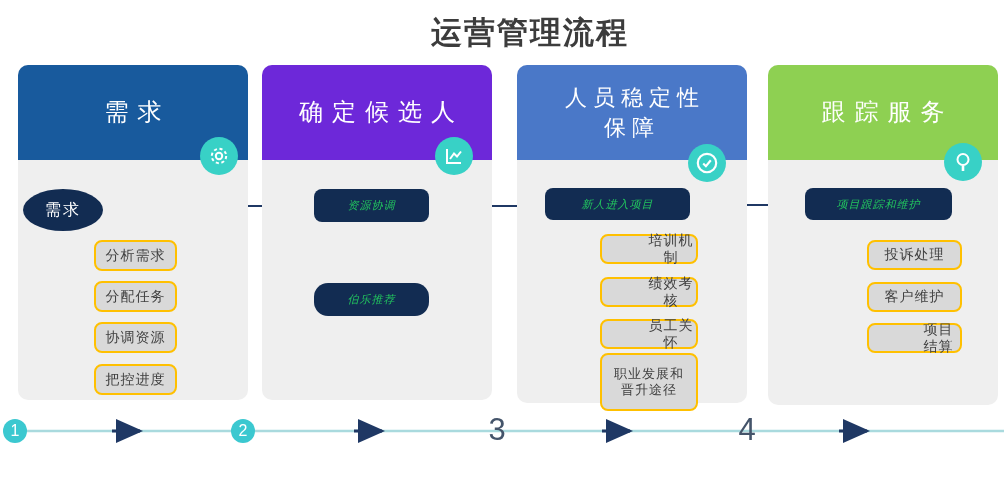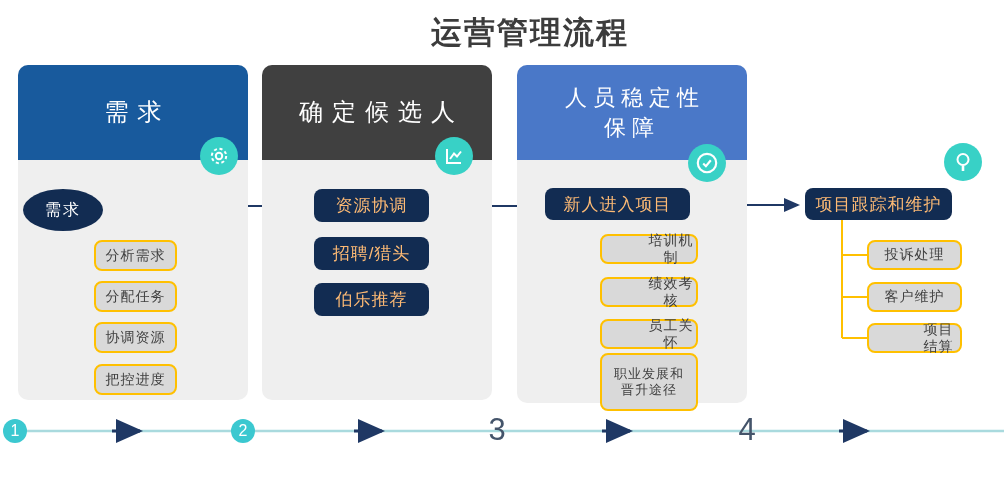--- a/index.html
+++ b/index.html
@@ -10,48 +10,48 @@
 
   .card{position:absolute;background:#efefef;border-radius:10px;}
   .card-header{position:absolute;left:0;top:0;width:100%;height:95px;border-radius:10px 10px 0 0;
                display:flex;align-items:center;justify-content:center;color:#ffffff;
                font-size:24px;letter-spacing:9px;text-indent:9px;text-align:center;line-height:1.35;}
   #card1{left:18px;top:65px;width:230px;height:335px;}
   #card2{left:262px;top:65px;width:230px;height:335px;}
   #card3{left:517px;top:65px;width:230px;height:338px;}
   #card4{left:768px;top:65px;width:230px;height:340px;}
   #card1 .card-header{background:#185a9d;}
-  #card2 .card-header{background:#404040;}
+  #card2 .card-header{background:#6d28d9;}
   #card3 .card-header{background:#4a78c8;font-size:22px;letter-spacing:6px;text-indent:6px;}
   #card3 .card-header span{display:block;max-width:150px;margin:0 auto;}
   #card4 .card-header{background:#8ed052;}
 
   .icon-circle{position:absolute;width:38px;height:38px;border-radius:50%;background:#38d1c6;
                display:flex;align-items:center;justify-content:center;}
   #icon1{left:200px;top:137px;}
   #icon2{left:435px;top:137px;}
   #icon3{left:688px;top:144px;}
   #icon4{left:944px;top:143px;}
 
   .ellipse{position:absolute;left:23px;top:189px;width:80px;height:42px;border-radius:50%;
            background:#122c52;color:#fff;display:flex;align-items:center;justify-content:center;
            font-size:16px;letter-spacing:2px;}
 
-  .navy-box{position:absolute;background:#122c52;border-radius:8px;color:#fdba74;
-            display:flex;align-items:center;justify-content:center;font-size:17px;letter-spacing:1px;}
+  .navy-box{position:absolute;background:#122c52;border-radius:8px;color:#22c55e;
+            display:flex;align-items:center;justify-content:center;font-size:11px;letter-spacing:1px;font-style:italic;}
   .gray-box{position:absolute;background:#d9d9d9;border:2px solid #ffc000;border-radius:8px;
             color:#404040;display:flex;align-items:center;justify-content:center;
             font-size:14px;letter-spacing:1px;box-sizing:border-box;text-align:center;line-height:1.25;}
 
   
   .c1-item{left:94px;width:83px;height:31px;}
   #c1i0{top:240px;} #c1i1{top:281px;} #c1i2{top:322px;} #c1i3{top:364px;}
   
   .c2-item{left:314px;width:115px;height:33px;}
-  #c2i0{top:189px;} #c2i1{top:237px;} #c2i2{top:283px;}
+  #c2i0{top:189px;} #c2i1{top:237px;} #c2i2{top:283px;border-radius:14px;}
   
   #c3root{left:545px;top:188px;width:145px;height:32px;}
   .c3-item{left:600px;width:98px;height:30px;padding-left:44px;}
   #c3i0{top:234px;} #c3i1{top:277px;} #c3i2{top:319px;}
   #c3i3{top:353px;height:58px;font-size:13px;padding:0 12px;}
   
   #c4root{left:805px;top:188px;width:147px;height:32px;}
   .c4-item{left:867px;width:95px;height:30px;}
   #c4i0{top:240px;} #c4i1{top:282px;} #c4i2{top:323px;padding-left:48px;}
 
@@ -117,20 +117,25 @@
       <span>确定候选人</span>
     </div>
   </div>
 
   <div class="card" id="card3">
     <div class="card-header">
       <span>人员稳定性保障</span>
     </div>
   </div>
 
+  <div class="card" id="card4">
+    <div class="card-header">
+      <span>跟踪服务</span>
+    </div>
+  </div>
 
   <div class="icon-circle" id="icon1">
     <svg width="24" height="24" viewBox="0 0 24 24">
       <g fill="none" stroke="#ffffff" stroke-width="2">
         <circle cx="12" cy="12" r="3.2"></circle>
         <circle cx="12" cy="12" r="7.2" stroke-dasharray="3.1 2.6"></circle>
       </g>
     </svg>
   </div>
   <div class="icon-circle" id="icon2">
@@ -158,21 +163,20 @@
     </svg>
   </div>
 
   <div class="ellipse">需求</div>
   <div class="gray-box c1-item" id="c1i0">分析需求</div>
   <div class="gray-box c1-item" id="c1i1">分配任务</div>
   <div class="gray-box c1-item" id="c1i2">协调资源</div>
   <div class="gray-box c1-item" id="c1i3">把控进度</div>
 
   <div class="navy-box c2-item" id="c2i0">资源协调</div>
-  <div class="navy-box c2-item" id="c2i1">招聘/猎头</div>
   <div class="navy-box c2-item" id="c2i2">伯乐推荐</div>
 
   <div class="navy-box" id="c3root">新人进入项目</div>
   <div class="gray-box c3-item" id="c3i0">培训机制</div>
   <div class="gray-box c3-item" id="c3i1">绩效考核</div>
   <div class="gray-box c3-item" id="c3i2">员工关怀</div>
   <div class="gray-box c3-item" id="c3i3">职业发展和晋升途径</div>
 
   <div class="navy-box" id="c4root">项目跟踪和维护</div>
   <div class="gray-box c4-item" id="c4i0">投诉处理</div>

